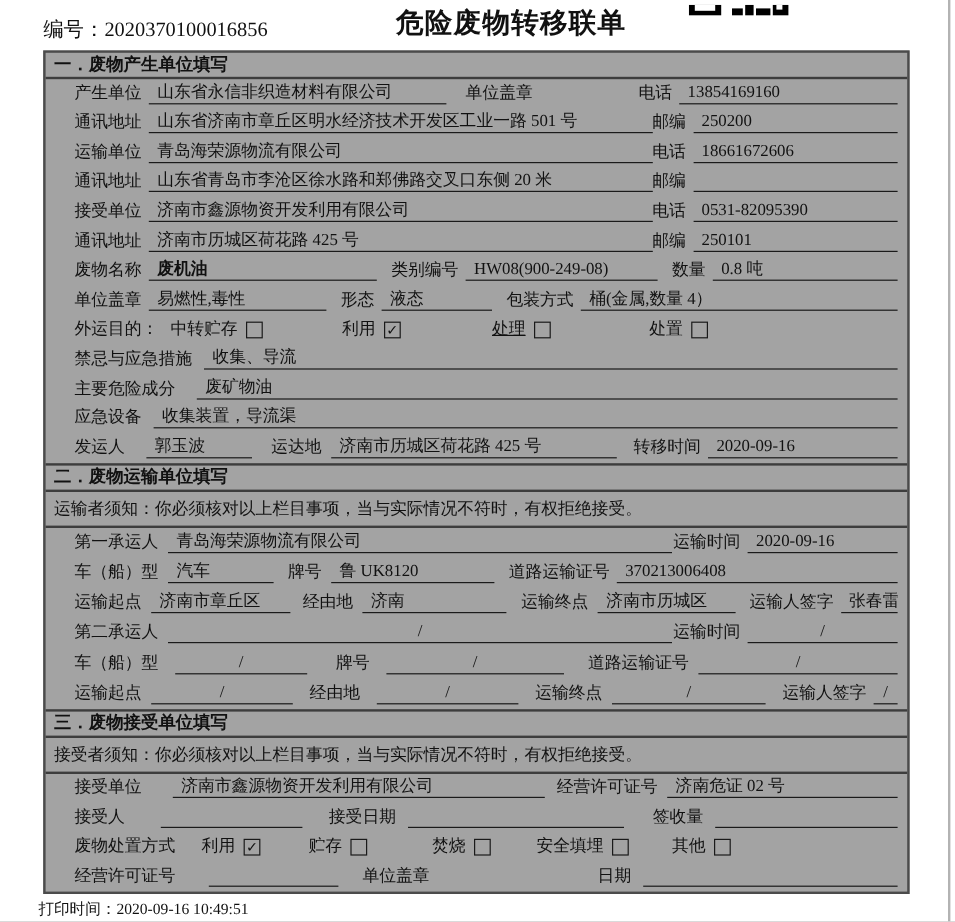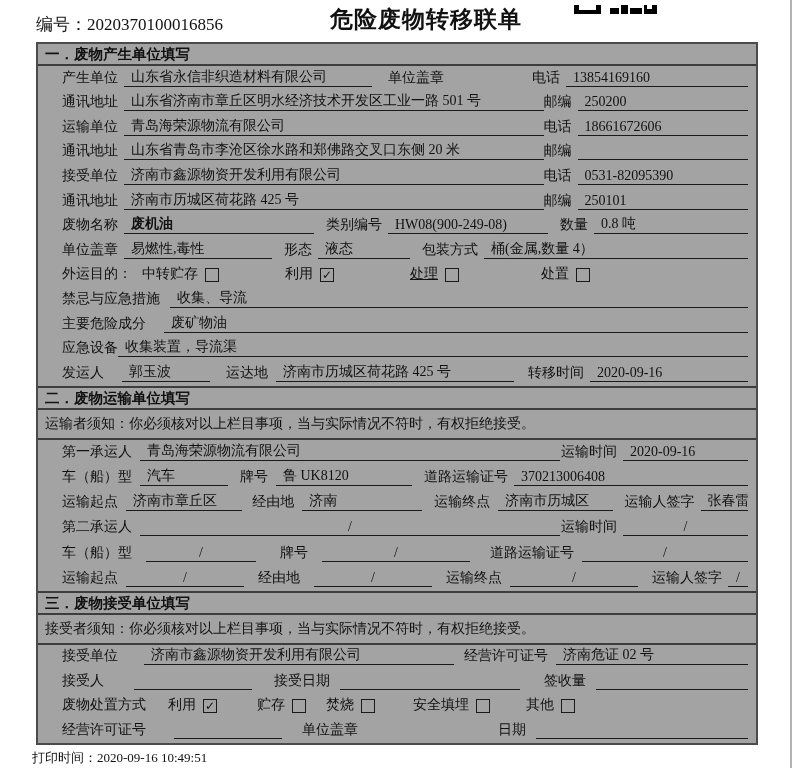--- a/index.html
+++ b/index.html
@@ -188,21 +188,21 @@
         </span>
       </div>
       <div class="row">
         <span class="lbl">主要危险成分</span>
         <span class="field fill" style="margin-left: 18px;">
           <span class="val">废矿物油</span>
         </span>
       </div>
       <div class="row">
         <span class="lbl">应急设备</span>
-        <span class="field fill" style="">
+        <span class="field fill" style="margin-left: 10px;">
           <span class="val">收集装置，导流渠</span>
         </span>
       </div>
       <div class="row">
         <span class="lbl">发运人</span>
         <span class="field" style="width: 88px; margin-left: 18px;">
           <span class="val">郭玉波</span>
         </span>
         <span class="lbl" style="margin-left: 16px;">运达地</span>
         <span class="field" style="width: 238px; margin-left: 8px;">
@@ -334,21 +334,21 @@
         <span class="chk" style="margin-left: 22px;">
           <span class="lbl">利用</span>
           <span class="box">
             <span class="mark">✓</span>
           </span>
         </span>
         <span class="chk" style="margin-left: 40px;">
           <span class="lbl">贮存</span>
           <span class="box"></span>
         </span>
-        <span class="chk" style="margin-left: 20px;">
+        <span class="chk" style="margin-left: 54px;">
           <span class="lbl">焚烧</span>
           <span class="box"></span>
         </span>
         <span class="chk" style="margin-left: 38px;">
           <span class="lbl">安全填埋</span>
           <span class="box"></span>
         </span>
         <span class="chk" style="margin-left: 36px;">
           <span class="lbl">其他</span>
           <span class="box"></span>

